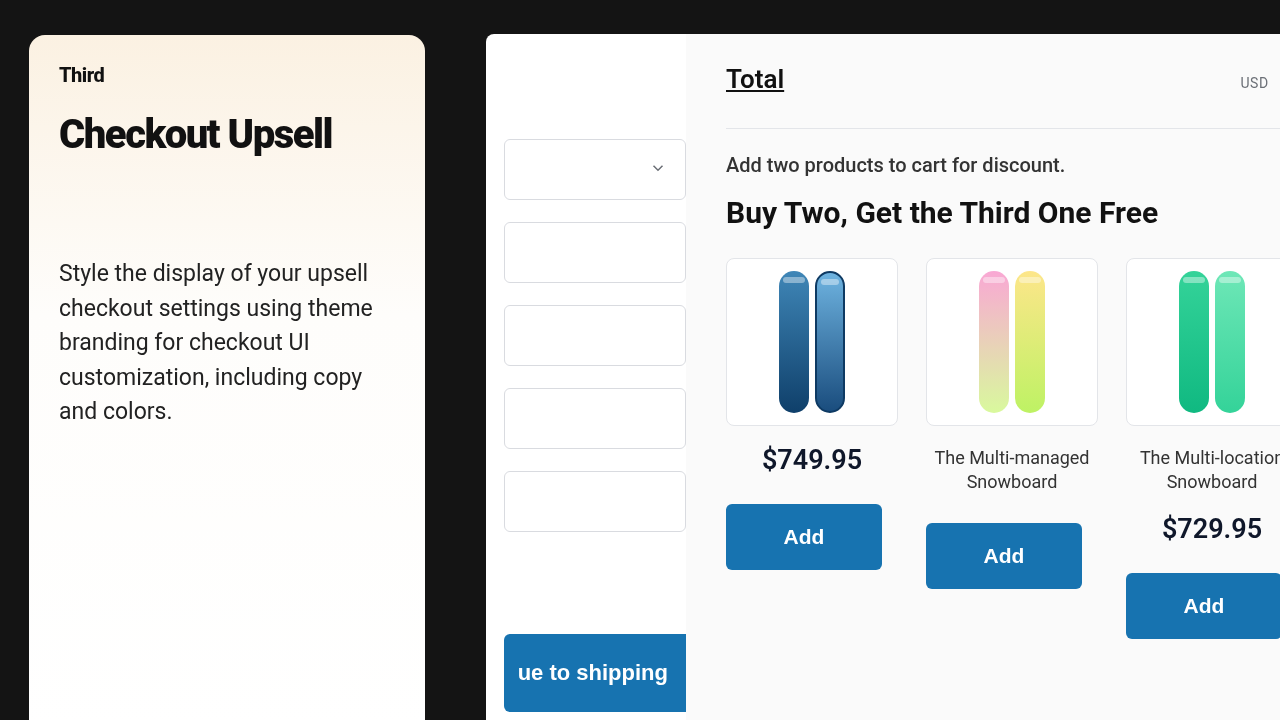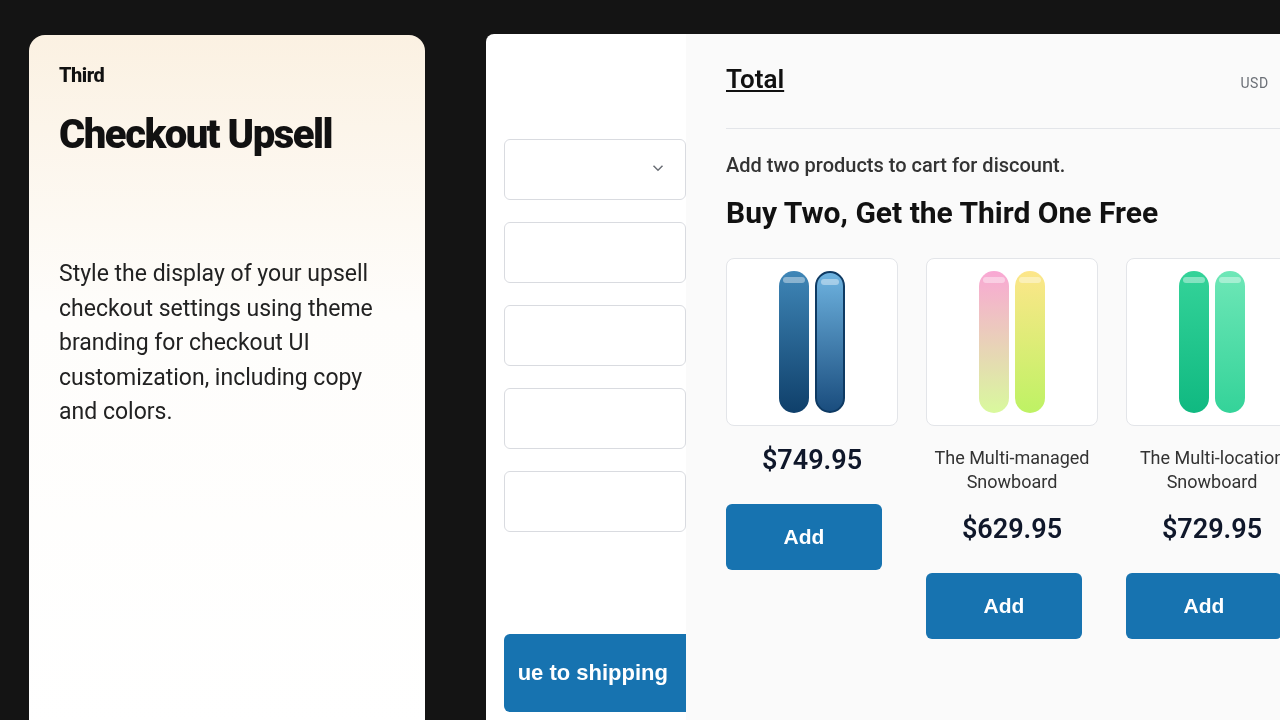--- a/index.html
+++ b/index.html
@@ -268,21 +268,20 @@
         <div class="card-price">$749.95</div>
         <button class="add-btn">Add</button>
       </div>
 
       <div class="card">
         <div class="card-img">
           <div class="board b-pink1"></div>
           <div class="board b-pink2"></div>
         </div>
         <div class="card-name">The Multi-managed Snowboard</div>
-        <div class="card-price">$629.95</div>
         <button class="add-btn">Add</button>
       </div>
 
       <div class="card">
         <div class="card-img">
           <div class="board b-teal1"></div>
           <div class="board b-teal2"></div>
         </div>
         <div class="card-name">The Multi-location Snowboard</div>
         <div class="card-price">$729.95</div>

